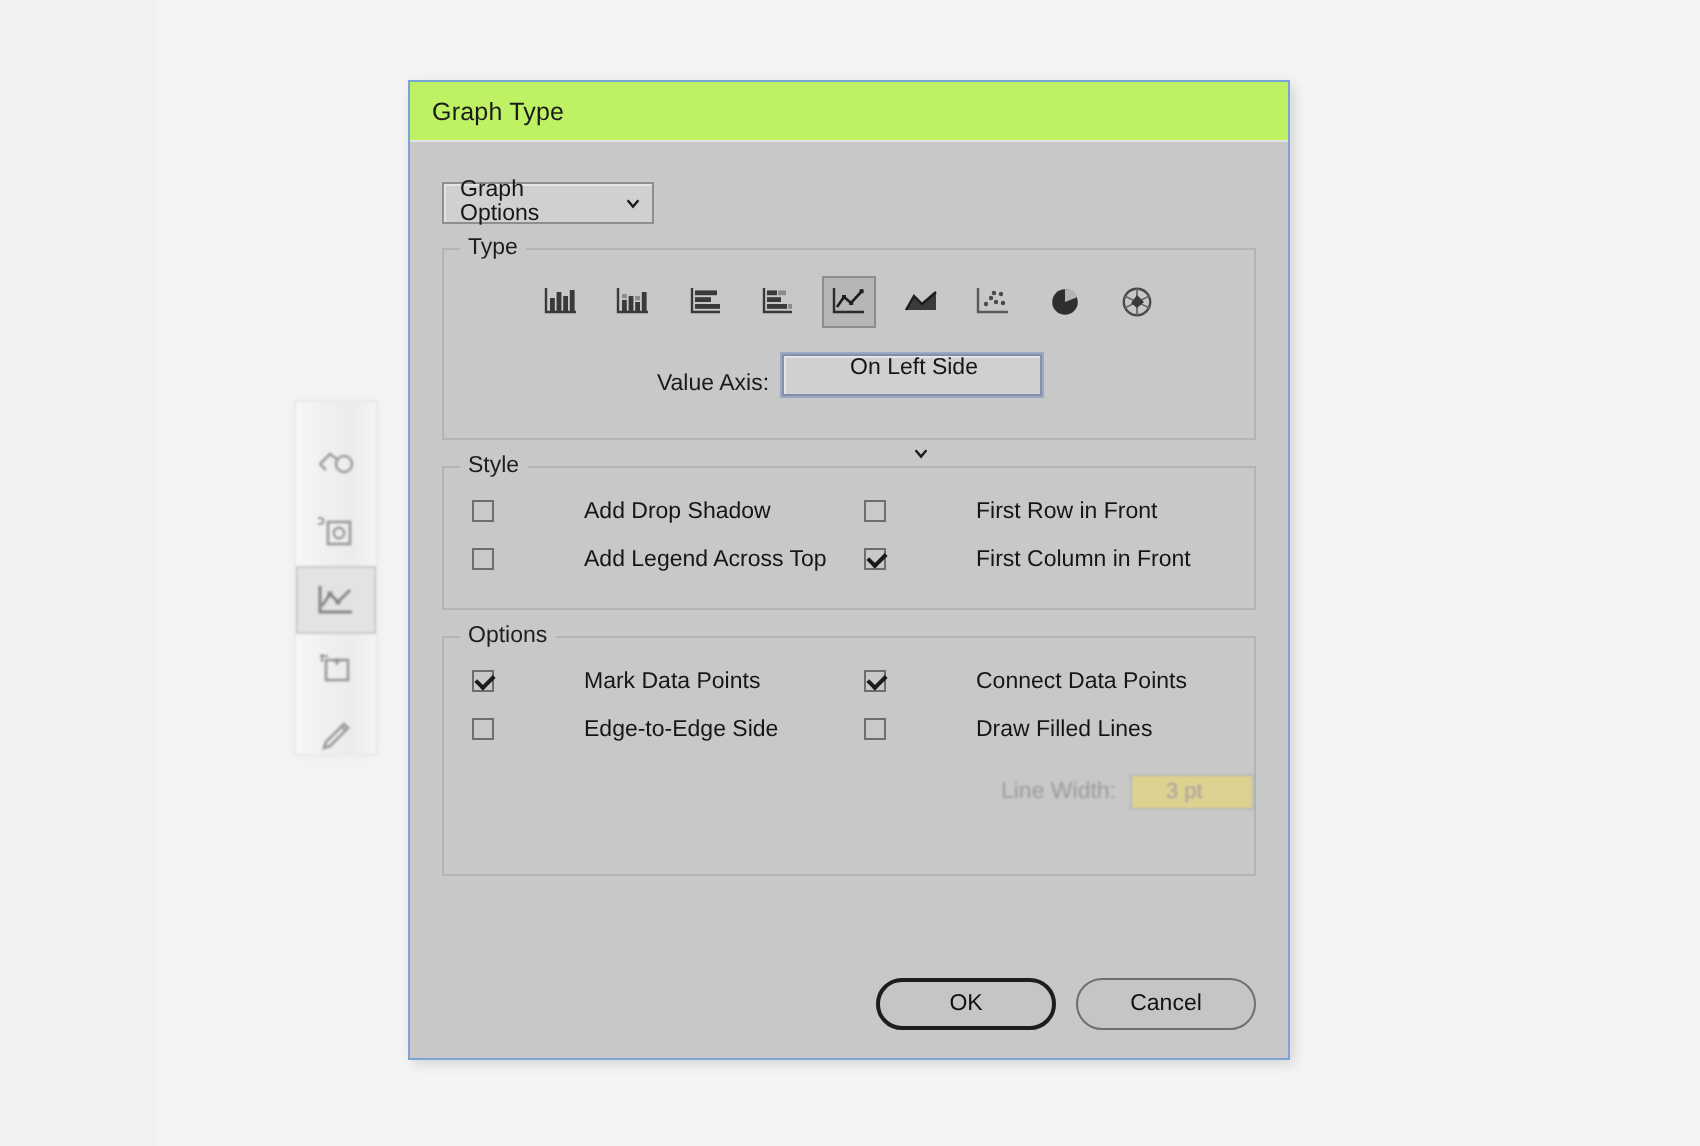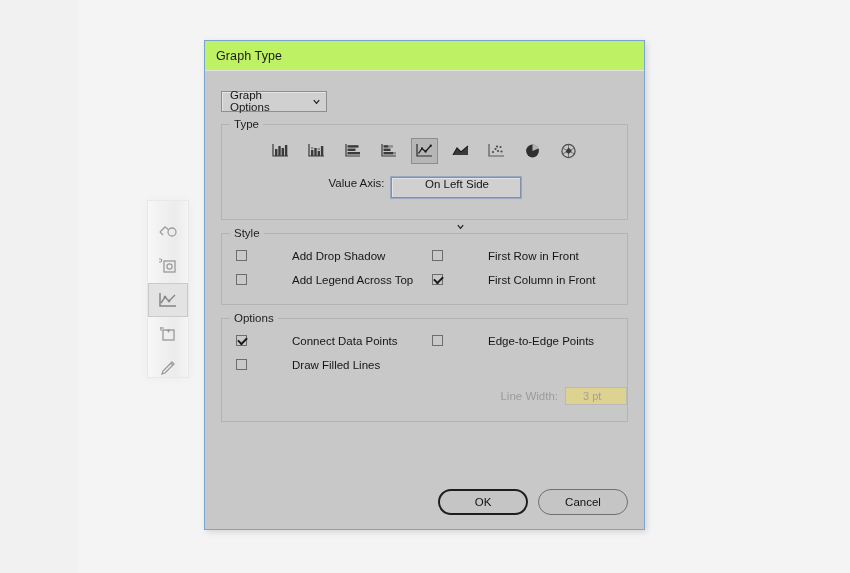--- a/index.html
+++ b/index.html
@@ -121,21 +121,21 @@
     position: absolute;
     top: -7px;
     left: 8px;
     background: #c8c8c8;
     padding: 0 4px;
     font-size: 11.5px;
     color: #1e1e1e;
   }
   #group-type { height: 96px; }
   #group-style { height: 72px; }
-  #group-options { height: 104px; }
+  #group-options { height: 120px; }
 
   
   #type-icons {
     display: flex;
     justify-content: center;
     align-items: center;
     gap: 9px;
     padding-top: 13px;
   }
   .type-btn {
@@ -150,21 +150,21 @@
   }
   .type-btn.selected {
     background: #b6b6b6;
     border: 1px solid #8d8d8d;
   }
   .type-btn svg { display: block; }
 
   
   #value-axis-row {
     display: flex;
-    align-items: flex-start;
+    align-items: flex-end;
     justify-content: center;
     margin-top: 13px;
     gap: 6px;
   }
   #value-axis-label {
     font-size: 11.5px;
     color: #1b1b1b;
   }
   #value-axis-select {
     width: 130px;
@@ -490,29 +490,33 @@
           <span class="check-label">First Column in Front</span>
         </div>
 
       </div>
     </div>
 
     <div id="group-options" class="group">
       <span class="group-label">Options</span>
       <div class="check-grid">
 
+        <div class="check-item">
+          <span class="cbox checked"></span>
+          <span class="check-label">Mark Data Points</span>
+        </div>
 
         <div class="check-item">
           <span class="cbox checked"></span>
           <span class="check-label">Connect Data Points</span>
         </div>
 
         <div class="check-item">
           <span class="cbox"></span>
-          <span class="check-label">Edge-to-Edge Points</span>
+          <span class="check-label">Edge-to-Edge Side</span>
         </div>
 
         <div class="check-item">
           <span class="cbox"></span>
           <span class="check-label">Draw Filled Lines</span>
         </div>
 
       </div>
 
       <div id="line-width-row">

